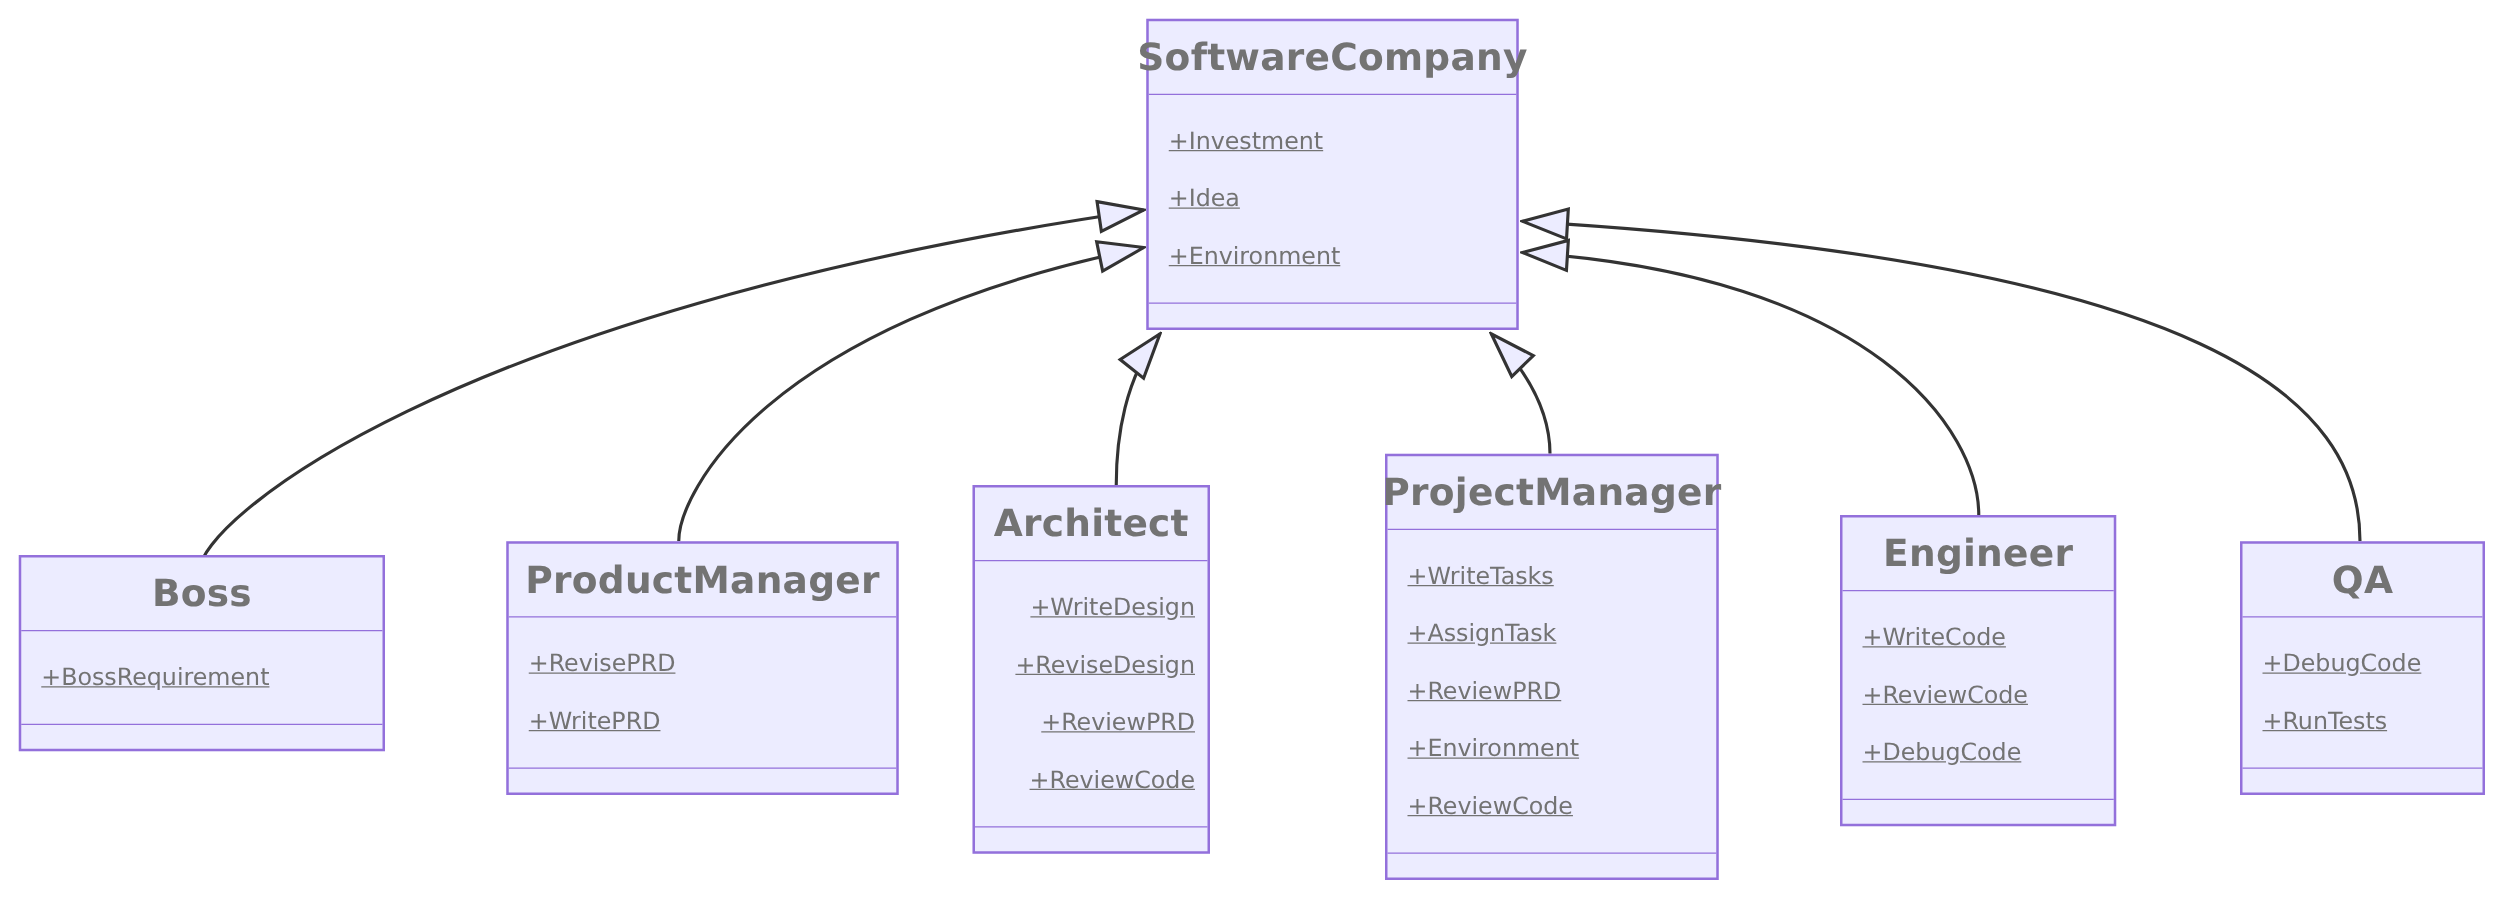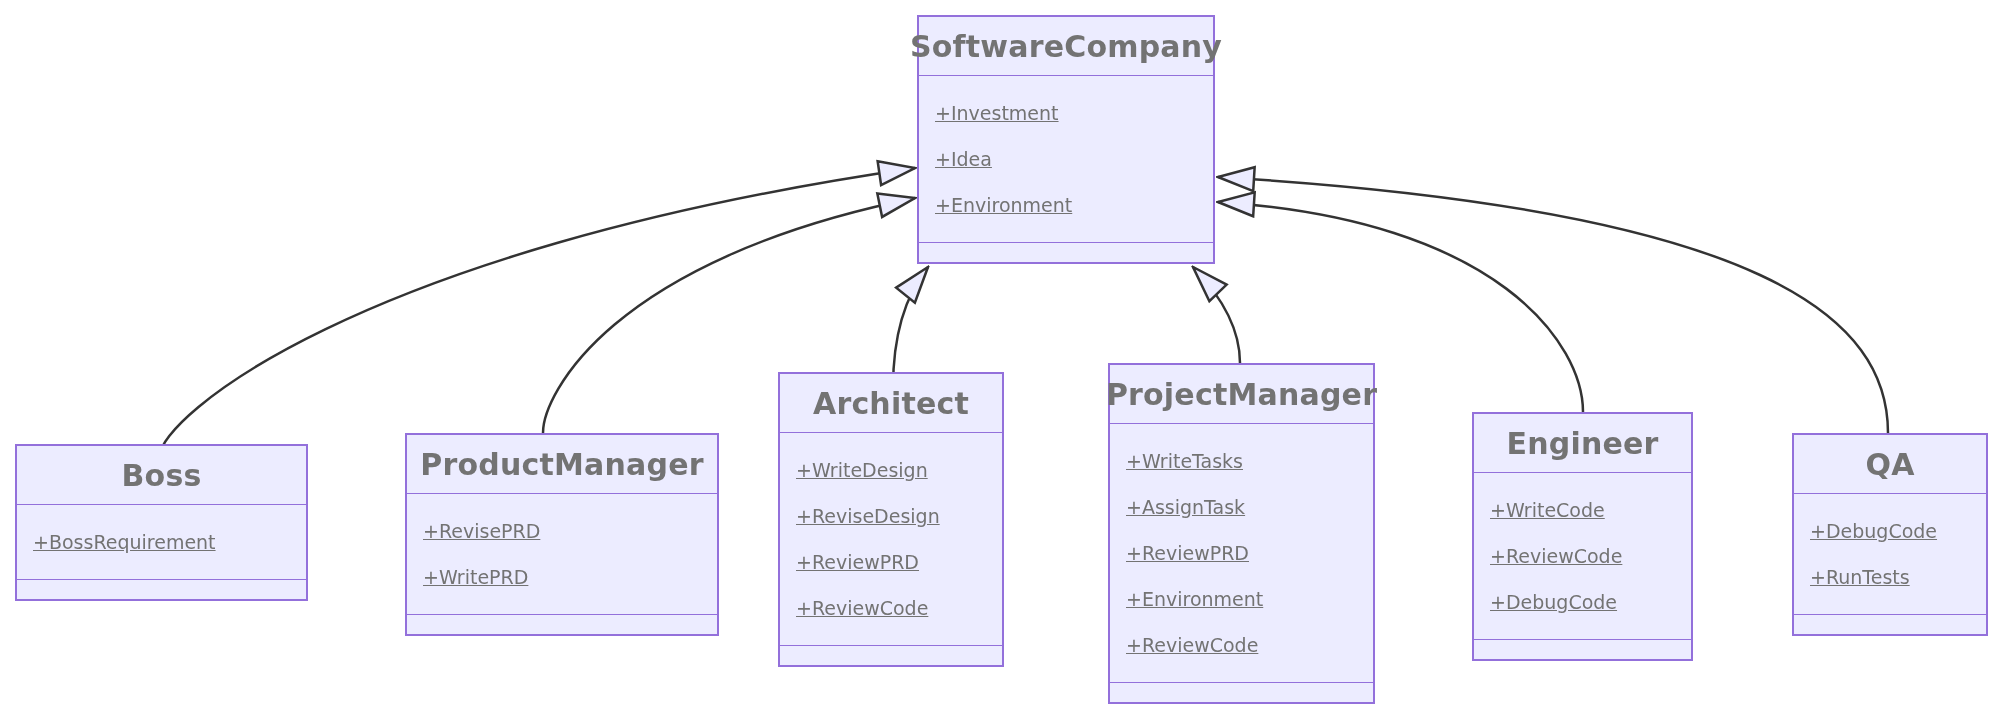--- a/index.html
+++ b/index.html
@@ -34,21 +34,21 @@
     text-decoration:underline;
   }
   .class-footer{
     border-top:1.5px solid #9370DB;
     height:19px;
   }
   
   .node-softwarecompany{left:917px;top:15px;width:298px;}
   .node-boss{left:15px;top:444px;width:293px;}
   .node-productmanager{left:405px;top:433px;width:314px;}
-  .node-architect{left:778px;top:372px;width:226px;}
+  .node-architect{left:778px;top:388px;width:190px;text-align:right;}
   .node-projectmanager{left:1108px;top:363px;width:267px;}
   .node-engineer{left:1472px;top:412px;width:221px;}
   .node-qa{left:1792px;top:433px;width:196px;}
   .edge{fill:none;stroke:#333333;stroke-width:2.5px;}
 </style>
 </head>
 <body>
 
 <div id="canvas">
 

